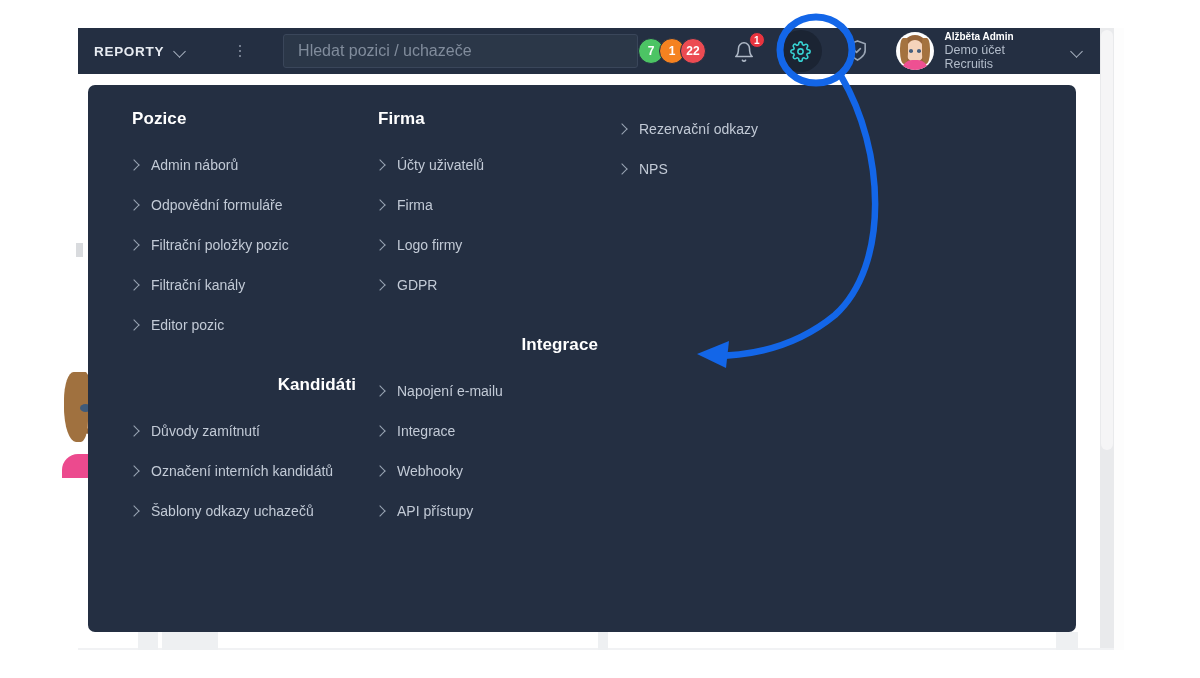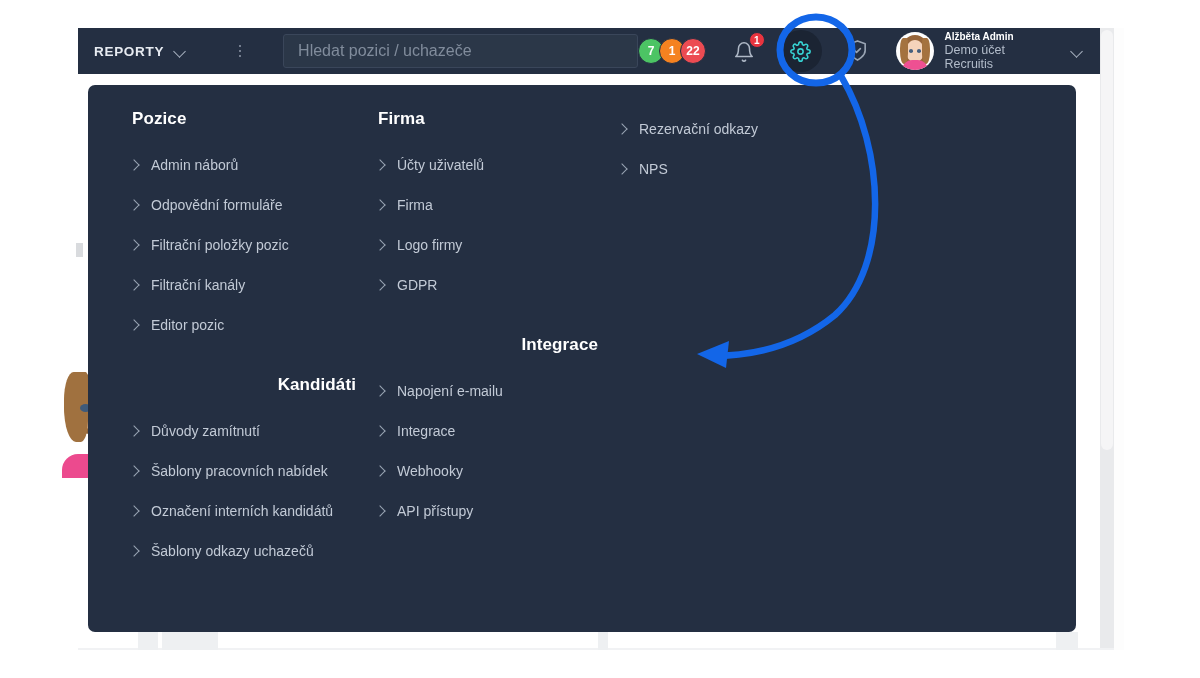--- a/index.html
+++ b/index.html
@@ -304,24 +304,20 @@
           <span class="m-label">Editor pozic</span>
         </div>
 
         <div class="grp-title second">Kandidáti</div>
         <div class="m-item">
           <span class="chev-r"></span>
           <span class="m-label">Důvody zamítnutí</span>
         </div>
         <div class="m-item">
           <span class="chev-r"></span>
-          <span class="m-label">Šablony pracovních nabídek</span>
-        </div>
-        <div class="m-item">
-          <span class="chev-r"></span>
           <span class="m-label">Označení interních kandidátů</span>
         </div>
         <div class="m-item">
           <span class="chev-r"></span>
           <span class="m-label">Šablony odkazy uchazečů</span>
         </div>
       </div>
 
       <div class="col-2">
         <div class="grp-title">Firma</div>

